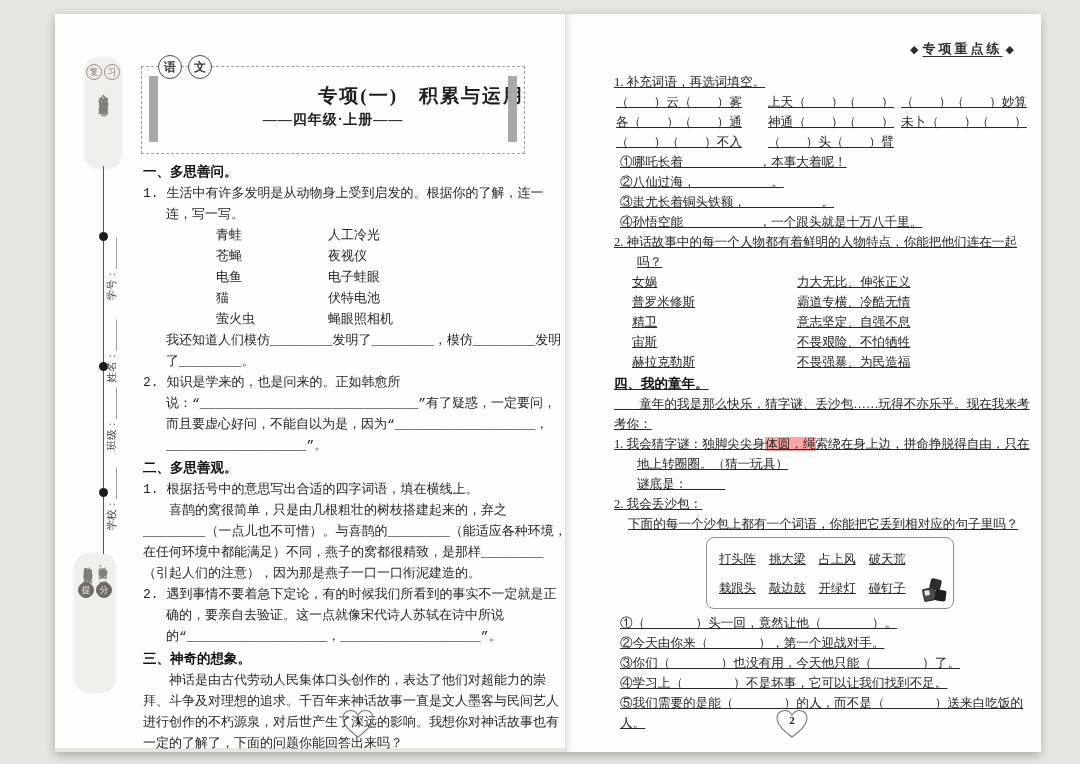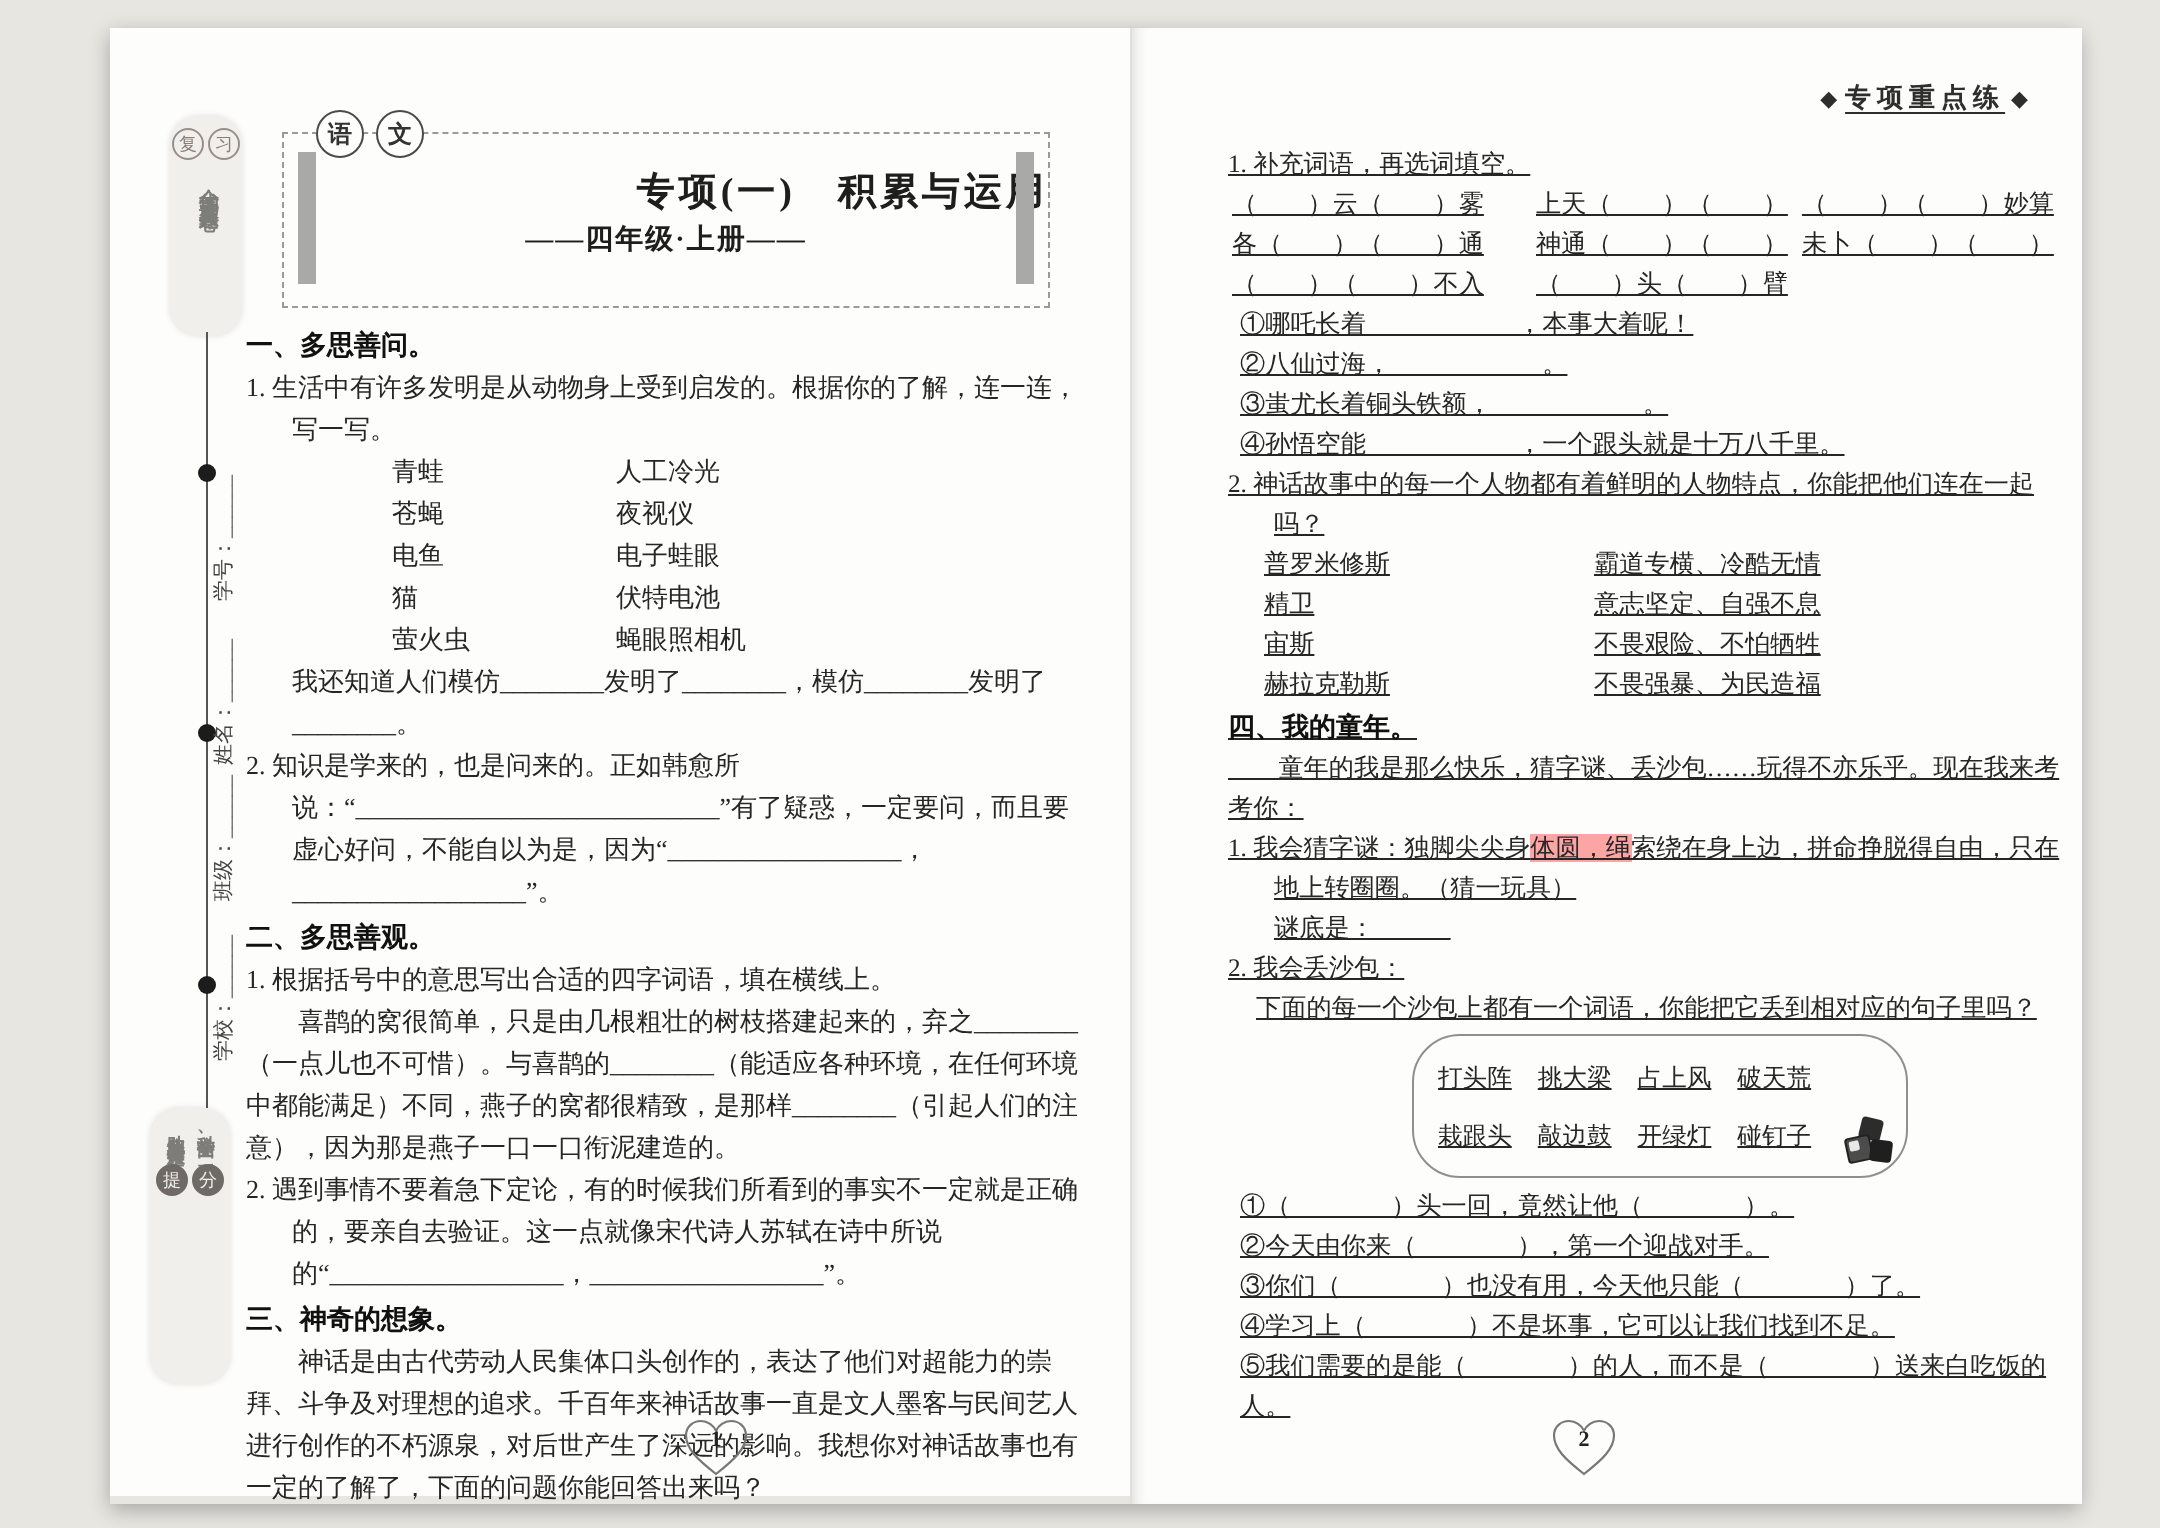--- a/index.html
+++ b/index.html
@@ -42,40 +42,40 @@
   .subject-circles{position:absolute;left:16px;top:-12px;display:flex;gap:6px;background:transparent;}
   .subj{width:22px;height:22px;border:1.3px solid #4a4a4a;border-radius:50%;background:#fdfdfb;
     font-size:12px;line-height:22px;text-align:center;font-weight:bold;color:#333;}
   .hbar{position:absolute;top:9px;width:9px;height:66px;background:#a9a9a7;}
   .hbar.l{left:7px;} .hbar.r{right:7px;}
   .header-box h1{margin:16px 0 2px;text-align:right;font-size:19px;letter-spacing:2px;color:#1e1e1e;}
   .header-box .subtitle{text-align:center;font-size:14px;font-weight:bold;letter-spacing:1px;color:#1e1e1e;}
 
   
   .content{position:absolute;font-size:13px;line-height:21px;color:#262626;}
-  .content-l{left:68px;top:146px;width:424px;}
+  .content-l{left:88px;top:146px;width:424px;font-family:Liberation Mono, monospace;}
   .content-r{left:48px;top:58px;width:418px;font-size:12.6px;line-height:20px;text-decoration:underline;}
   h2{font-size:13.5px;margin:2px 0 0;color:#111;}
   p{margin:0;}
   .hang{padding-left:23px;text-indent:-23px;}
   .ind1{padding-left:23px;}
   .match{margin:0;}
   .mrow{display:flex;}
   .match-l .mrow{padding-left:73px;}
   .match-l .mcol1{width:112px;}
   .match-r .mrow{padding-left:18px;}
   .match-r .mcol1{width:165px;}
   .brk-row{display:flex;padding-left:2px;}
   .brk-row span{display:inline-block;}
   .brk-c1{width:152px;} .brk-c2{width:133px;} .brk-c3{flex:1;}
   .hl{background:#fca5a5;}
 
   
   .wordbox{position:relative;margin:3px 0 4px 92px;width:222px;
-    border:1px solid #8f8f8b;border-radius:24px;padding:8px 12px 10px;text-align:right;}
+    border:1px solid #8f8f8b;border-radius:8px;padding:8px 12px 10px;text-align:right;}
   .wrow{display:flex;gap:13px;margin:3px 0 9px;}
   .wrow:last-of-type{margin-bottom:0;}
   .wrow span{font-size:12.3px;white-space:nowrap;}
   .cubes{position:absolute;right:2px;bottom:2px;width:30px;height:28px;}
   .cube{position:absolute;width:11px;height:11px;border-radius:2px;}
   .cube.a{left:9px;top:1px;background:#2c2c2c;transform:rotate(14deg);}
   .cube.b{left:2px;top:10px;background:#4c4c4c;transform:rotate(-12deg);border:1px solid #222;}
   .cube.c{left:14px;top:12px;background:#1f1f1f;transform:rotate(7deg);}
   .cube.b::after{content:"";position:absolute;left:1px;top:1px;width:5px;height:5px;background:#e8e8e8;border-radius:1px;}
 
@@ -219,20 +219,24 @@
 
       <p class="ind1" style="padding-left:6px">①哪吒长着____________，本事大着呢！</p>
       <p class="ind1" style="padding-left:6px">②八仙过海，____________。</p>
       <p class="ind1" style="padding-left:6px">③蚩尤长着铜头铁额，____________。</p>
       <p class="ind1" style="padding-left:6px">④孙悟空能____________，一个跟头就是十万八千里。</p>
 
       <p class="hang">2. 神话故事中的每一个人物都有着鲜明的人物特点，你能把他们连在一起吗？</p>
 
       <div class="match match-r">
         <div class="mrow">
+          <span class="mcol1">女娲</span>
+          <span>力大无比、伸张正义</span>
+        </div>
+        <div class="mrow">
           <span class="mcol1">普罗米修斯</span>
           <span>霸道专横、冷酷无情</span>
         </div>
         <div class="mrow">
           <span class="mcol1">精卫</span>
           <span>意志坚定、自强不息</span>
         </div>
         <div class="mrow">
           <span class="mcol1">宙斯</span>
           <span>不畏艰险、不怕牺牲</span>

